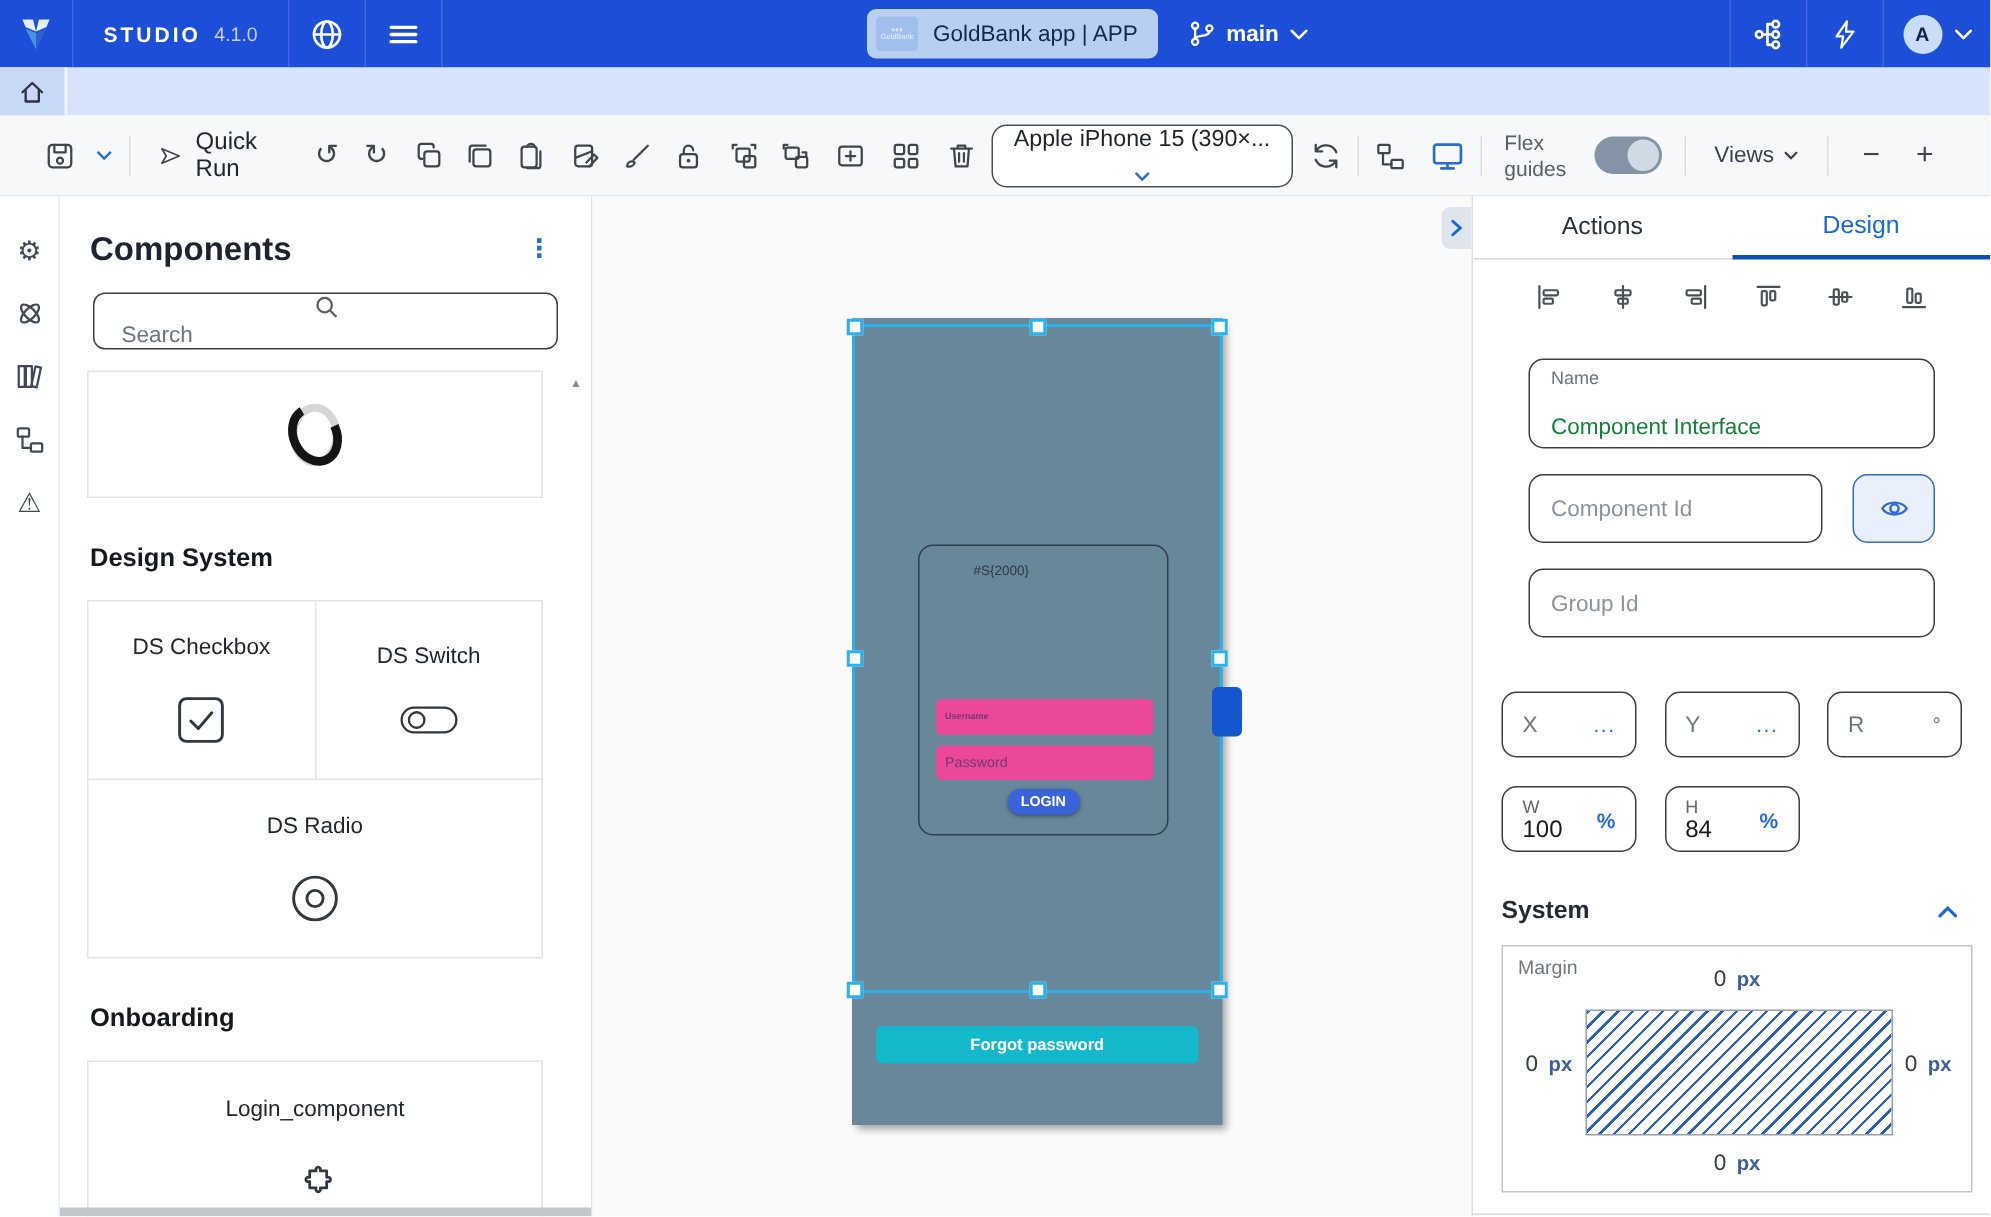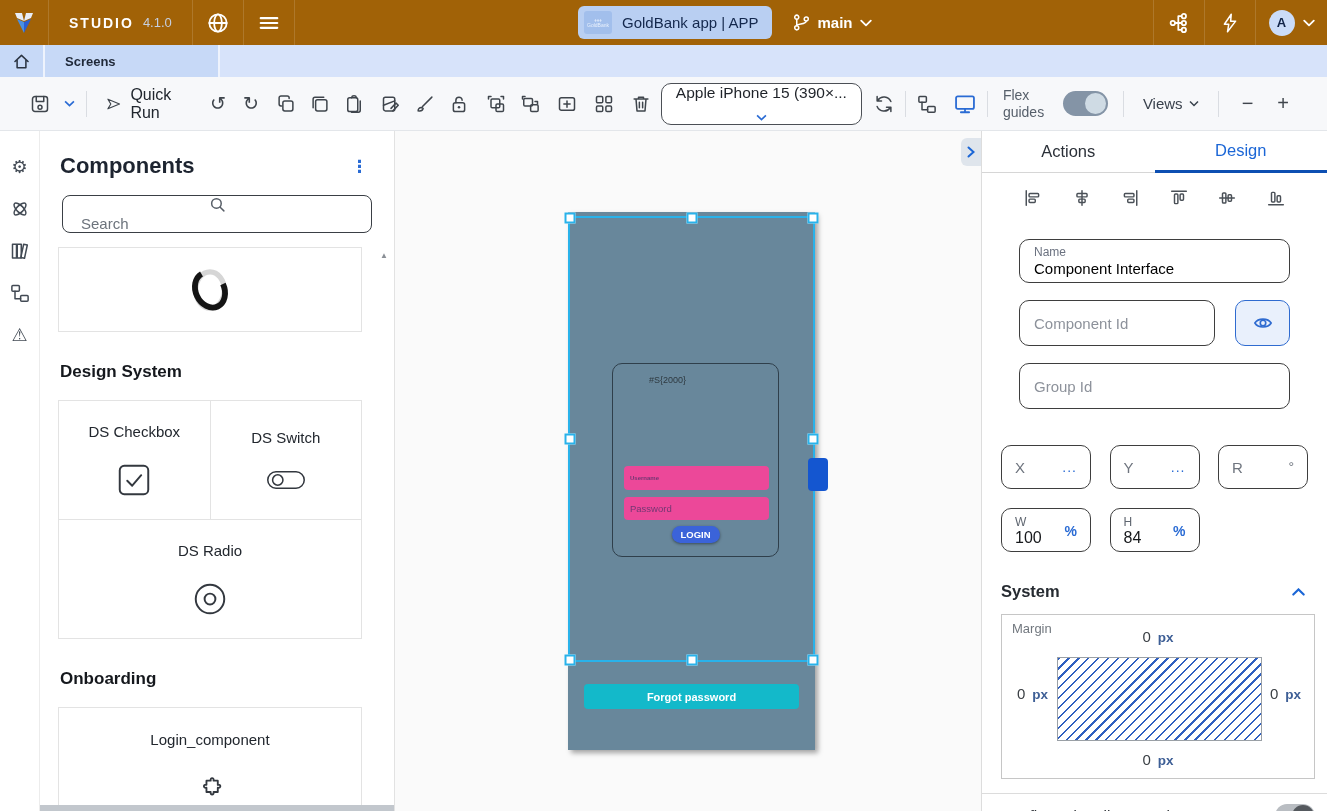--- a/index.html
+++ b/index.html
@@ -1,21 +1,21 @@
 <!DOCTYPE html>
 <html><head>
 <meta charset="utf-8">
 <style>
   * { margin:0; padding:0; box-sizing:border-box; }
   html,body { width:1327px; height:811px; overflow:hidden; background:#fff;
     font-family:"Liberation Sans","DejaVu Sans",sans-serif; }
   .app { position:relative; width:1327px; height:811px; }
 
   
-  .topbar { position:absolute; top:0; left:0; right:0; height:45px; background:#a16207;
+  .topbar { position:absolute; top:0; left:0; right:0; height:45px; background:#1d4ed8;
     display:flex; align-items:stretch; color:#fff; }
   .tb-cell { display:flex; align-items:center; justify-content:center; border-right:1px solid rgba(255,255,255,.14); }
   .tb-logo { width:49px; }
   .tb-brand { padding:0 20px; gap:9px; }
   .tb-brand .brand { font-weight:bold; font-size:14px; letter-spacing:2px; }
   .tb-brand .ver { font-size:13px; color:#c6cfdf; }
   .tb-icbtn { width:51px; cursor:pointer; }
   .tb-center { position:absolute; left:578px; top:0; height:45px; display:flex; align-items:center; gap:20px; }
   .app-pill { height:33px; background:#b9cff2; border-radius:6px; display:flex; align-items:center;
     gap:10px; padding:0 13px 0 6px; color:#14284d; font-size:15px; cursor:pointer; }
@@ -125,21 +125,21 @@
     border-left:1px solid #ddd; overflow:hidden; }
   .insp-tabs { display:flex; height:42px; }
   .insp-tab { flex:1; display:flex; align-items:center; justify-content:center; font-size:16.5px;
     color:#2b3038; cursor:pointer; border-bottom:1px solid #d6d6d6; }
   .insp-tab.active { color:#1b66d6; border-bottom:3px solid #0d4fb2; }
   .align-row { height:50px; display:flex; align-items:center; justify-content:space-between; padding:0 42px; }
   svg.aic { stroke:#4a5057; fill:none; stroke-width:1.3; stroke-linecap:round; width:18px; height:18px; cursor:pointer; }
   .fields { padding:16px 37px 0 37px; display:flex; flex-direction:column; gap:17px; }
   .fbox { border:1.3px solid #3e3e3e; border-radius:10px; padding:5px 14px; }
   .fbox .flabel { font-size:12px; color:#6b7280; }
-  .fbox .fvalue { font-size:15px; color:#000000; margin-top:1px; }
+  .fbox .fvalue { font-size:15px; color:#15803d; margin-top:17px; }
   .idrow { display:flex; gap:20px; }
   .input-box { border:1.3px solid #3e3e3e; border-radius:10px; height:46px; display:flex; align-items:center; padding:0 14px; }
   .input-box input { border:none; outline:none; width:100%; font-size:15px; color:#333; font-family:inherit; background:transparent; }
   .input-box input::placeholder { color:#8d929b; }
   .idrow .input-box { flex:1; }
   .eye-btn { width:55px; height:46px; flex:none; border:1.5px solid #2f6bd0; background:#e9f0fc;
     border-radius:10px; display:flex; align-items:center; justify-content:center; cursor:pointer; }
   .geom { padding:0 19px; margin-top:36px; }
   .geom-row { display:flex; justify-content:space-between; }
   .geom-row + .geom-row { margin-top:19px; }
@@ -248,23 +248,20 @@
       </div>
     </div>
   </header>
 
   <nav class="tabbar">
     <div class="tab-home">
       <svg class="dic" width="19" height="19" viewBox="0 0 16 16">
         <path d="M2.5 8 L8 2.8 L13.5 8 M4.3 6.8 V13.2 H11.7 V6.8"></path>
       </svg>
     </div>
-    <div class="tab screens">
-      <span>Screens</span>
-    </div>
     <div style="flex:1"></div>
   </nav>
 
   <div class="toolbar">
     <div class="tbtn">
       <svg class="tic" viewBox="0 0 16 16">
         <rect x="2" y="2" width="12" height="12" rx="2"></rect>
         <path d="M5 2 V6 H11 V2"></path>
           <circle cx="8" cy="10.5" r="1.6"></circle>
       </svg>

